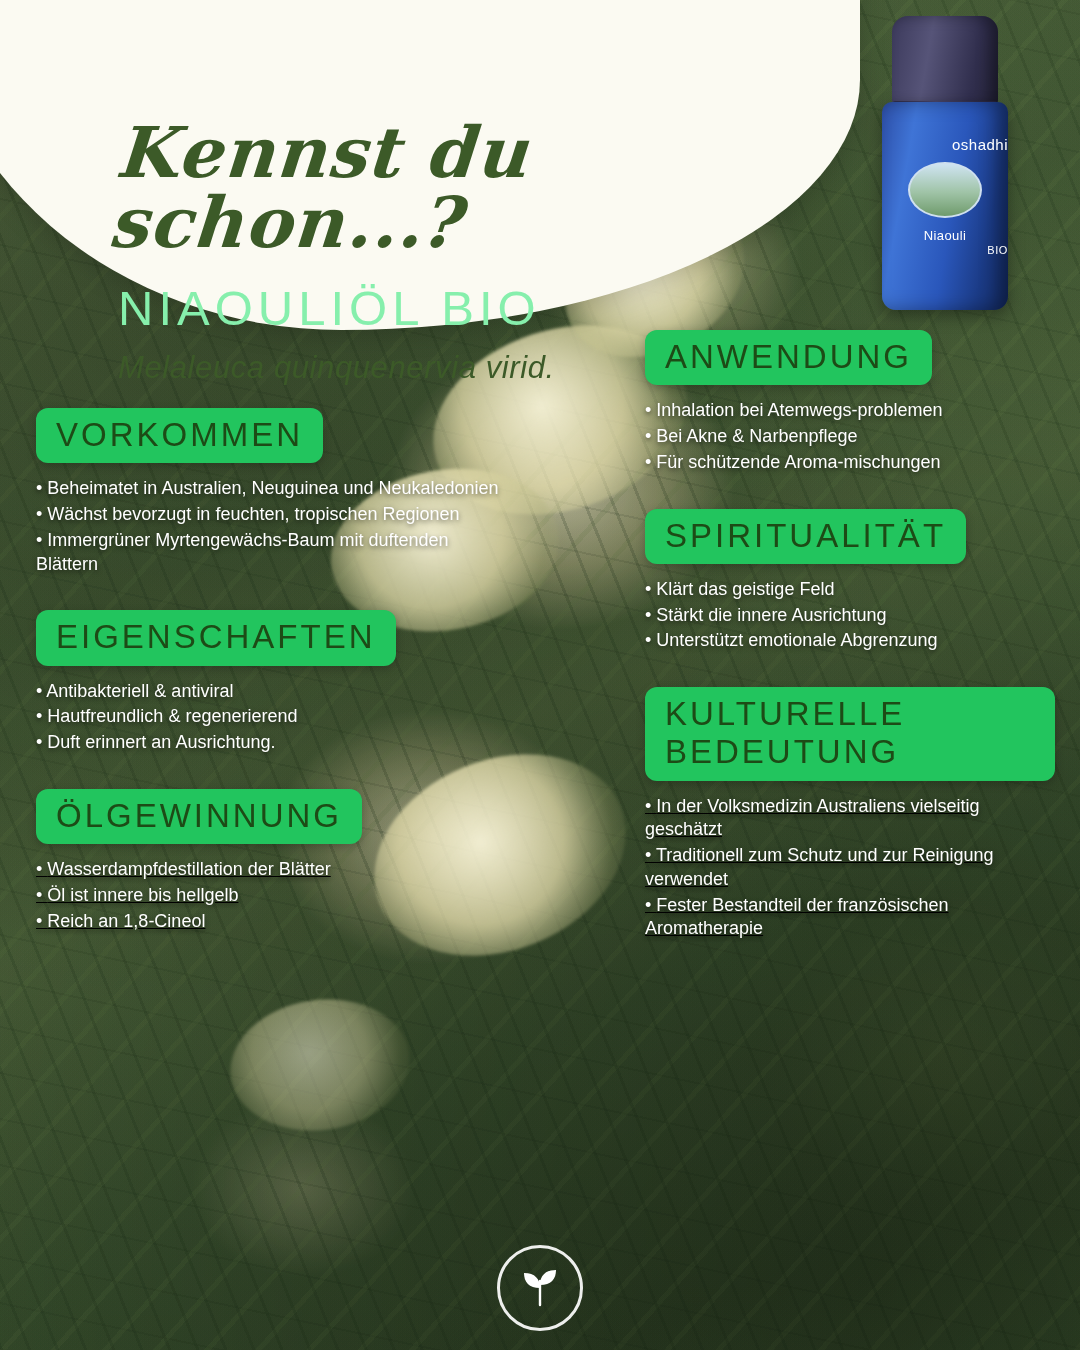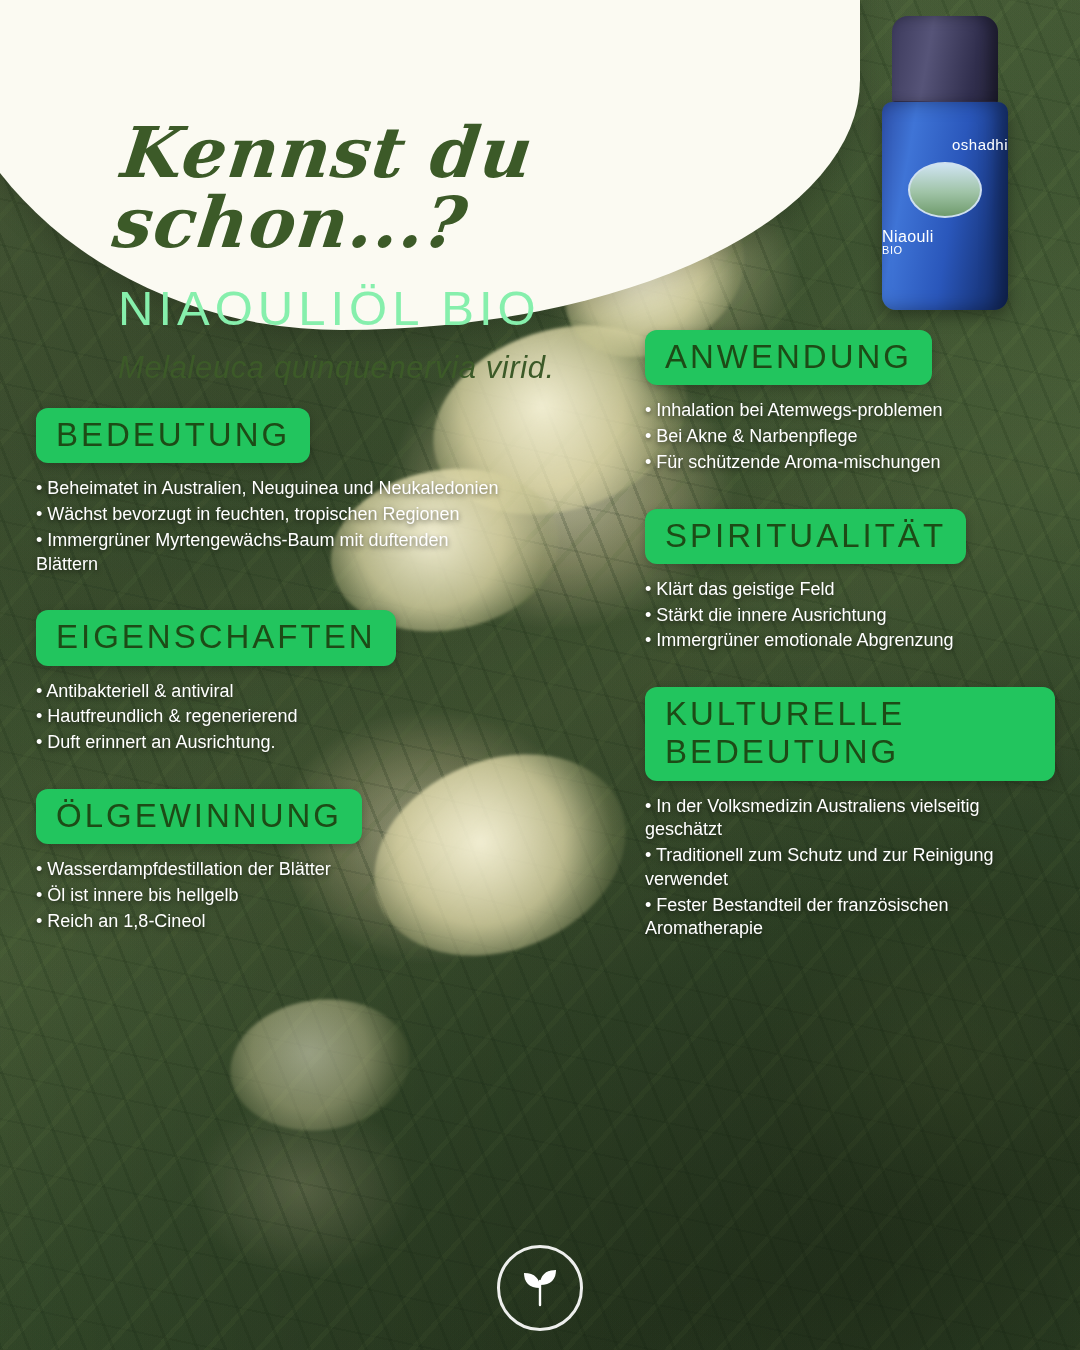--- a/index.html
+++ b/index.html
@@ -157,44 +157,44 @@
     top: 60px;
     width: 74px;
     height: 56px;
     border-radius: 50%;
     border: 2px solid #cfe0ef;
     background: linear-gradient(180deg, #cfe4f2 0%, #9fc3a6 55%, #6f9b6c 100%);
   }
   .bottle-name {
     position: absolute;
     left: 0; right: 0; top: 126px;
-    text-align: left;
+    text-align: center;
     color: #fff;
-    font-size: 16px;
+    font-size: 13px;
     letter-spacing: .4px;
   }
   .bottle-bio {
     position: absolute;
     left: 0; right: 0; top: 142px;
-    text-align: left;
+    text-align: right;
     color: #fff;
     font-size: 11px;
     letter-spacing: .6px;
   }
 
   
   .col {
     position: absolute;
     width: 470px;
   }
   .col-left  { left: 36px;  top: 408px; }
   .col-right { left: 645px; top: 330px; width: 410px; }
 
   .section { margin-bottom: 34px; }
-  .section:last-child { margin-bottom: 0; }
+  .section:last-child { margin-bottom: 0; text-decoration: underline; }
 
   .chip {
     display: inline-block;
     background: #22c55e;
     color: #1d4b16;
     font-size: 33px;
     font-weight: 400;
     letter-spacing: 3px;
     padding: 8px 20px 9px 20px;
     border-radius: 12px;
@@ -253,21 +253,21 @@
       <div class="brand">oshadhi</div>
       <div class="label-oval"></div>
       <div class="bottle-name">Niaouli</div>
       <div class="bottle-bio">BIO</div>
     </div>
   </div>
 
   <div class="col col-left">
 
     <div class="section">
-      <div class="chip">BEDEUTUNG</div>
+      <div class="chip">VORKOMMEN</div>
       <ul class="items">
         <li>Beheimatet in Australien, Neuguinea und Neukaledonien</li>
         <li>Wächst bevorzugt in feuchten, tropischen Regionen</li>
         <li>Immergrüner Myrtengewächs-Baum mit duftenden Blättern</li>
       </ul>
     </div>
 
     <div class="section">
       <div class="chip">EIGENSCHAFTEN</div>
       <ul class="items">
@@ -297,21 +297,21 @@
         <li>Bei Akne &amp; Narbenpflege</li>
         <li>Für schützende Aroma-mischungen</li>
       </ul>
     </div>
 
     <div class="section">
       <div class="chip">SPIRITUALITÄT</div>
       <ul class="items">
         <li>Klärt das geistige Feld</li>
         <li>Stärkt die innere Ausrichtung</li>
-        <li>Immergrüner emotionale Abgrenzung</li>
+        <li>Unterstützt emotionale Abgrenzung</li>
       </ul>
     </div>
 
     <div class="section">
       <div class="chip two-line">KULTURELLE BEDEUTUNG</div>
       <ul class="items">
         <li>In der Volksmedizin Australiens vielseitig geschätzt</li>
         <li>Traditionell zum Schutz und zur Reinigung verwendet</li>
         <li>Fester Bestandteil der französischen Aromatherapie</li>
       </ul>

